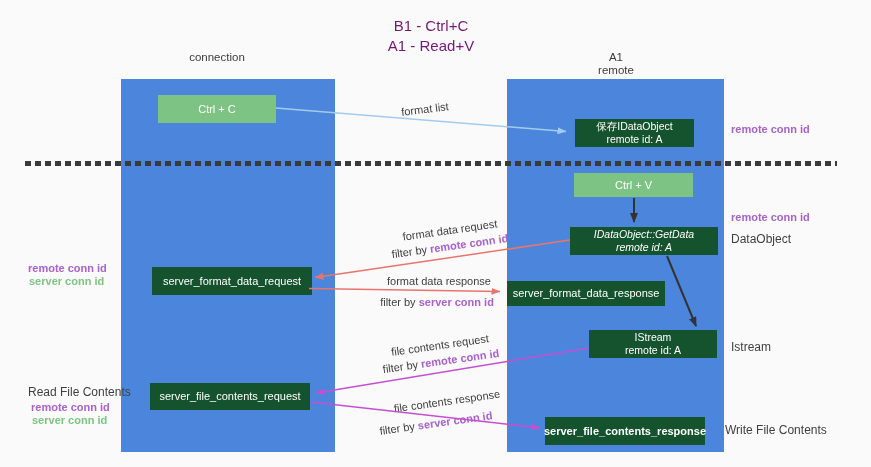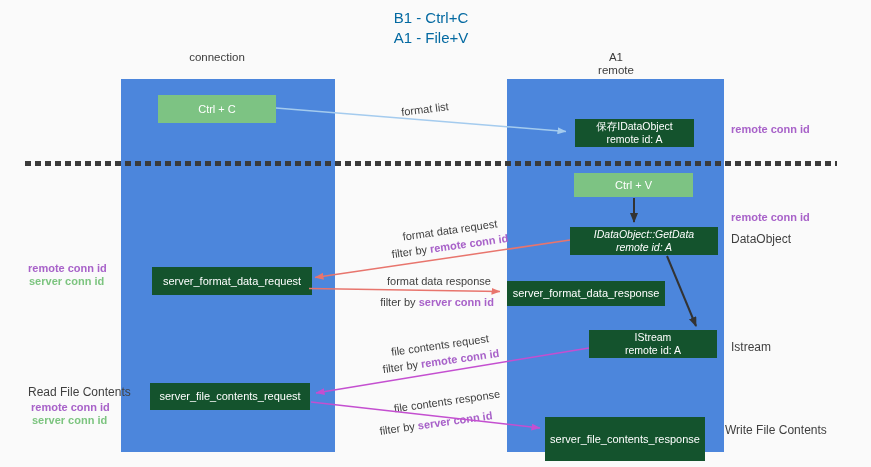--- a/index.html
+++ b/index.html
@@ -3,22 +3,22 @@
 <meta charset="utf-8">
 <style>
   * { margin:0; padding:0; box-sizing:border-box; }
   html,body { background:#fafafa; }
   #stage {
     position:relative; width:871px; height:467px; overflow:hidden;
     background:#fafafa;
     font-family:"Liberation Sans", sans-serif;
     color:#3f3f3f;
   }
-  .title { position:absolute; left:0; top:8px; width:862px; text-align:center;
-           font-size:15px; line-height:20px; color:#0369a1; }
+  .title { position:absolute; left:0; top:16px; width:862px; text-align:center;
+           font-size:15px; line-height:20px; color:#701a75; }
   .lane { position:absolute; background:#4c86dc; }
   .lane-header { position:absolute; text-align:center; font-size:11.5px; line-height:13px; color:#3c3c3c; }
   .node { position:absolute; display:flex; flex-direction:column; align-items:center;
           justify-content:center; text-align:center; color:#fff; font-size:11px; line-height:13px; }
   .orange { background:#14532d; }
   .green  { background:#7dc383; }
   .node .sub { font-size:10.5px; }
   .flabel { position:absolute; font-size:11px; line-height:13px; color:#3f3f3f;
             text-align:center; white-space:nowrap; }
   .rot { transform:rotate(-8deg); }
@@ -29,21 +29,21 @@
   .plain { color:#3f3f3f; font-size:12px; }
   svg.overlay { position:absolute; left:0; top:0; pointer-events:none; }
 </style>
 </head>
 <body>
 
 <div id="stage">
 
   <div class="title">
     <div>B1 - Ctrl+C</div>
-    <div>A1 - File+V</div>
+    <div>A1 - Read+V</div>
   </div>
 
   <div class="lane-header" style="left:117px; top:51px; width:200px;">
     <div>connection</div>
   </div>
   <div class="lane-header" style="left:516px; top:51px; width:200px;">
     <div>A1</div>
     <div>remote</div>
   </div>
 
@@ -78,21 +78,21 @@
 
   <div class="node orange" style="left:589px; top:330px; width:128px; height:28px;">
     <span class="sub">IStream</span>
     <span class="sub">remote id: A</span>
   </div>
 
   <div class="node orange" style="left:150px; top:383px; width:160px; height:27px;">
     <span>server_file_contents_request</span>
   </div>
 
-  <div class="node orange" style="left:545px; top:417px; width:160px; height:44px;">
+  <div class="node orange" style="left:545px; top:417px; width:160px; height:28px;font-weight:bold;">
     <span>server_file_contents_response</span>
   </div>
 
   <div class="flabel rot7" style="left:385px; top:103px; width:80px;">format list</div>
 
   <div class="flabel rot" style="left:390px; top:224px; width:120px;">format data request</div>
   <div class="flabel rot" style="left:385px; top:240px; width:130px;">
     <span>filter by</span>
     <span class="purple">remote conn id</span>
   </div>

